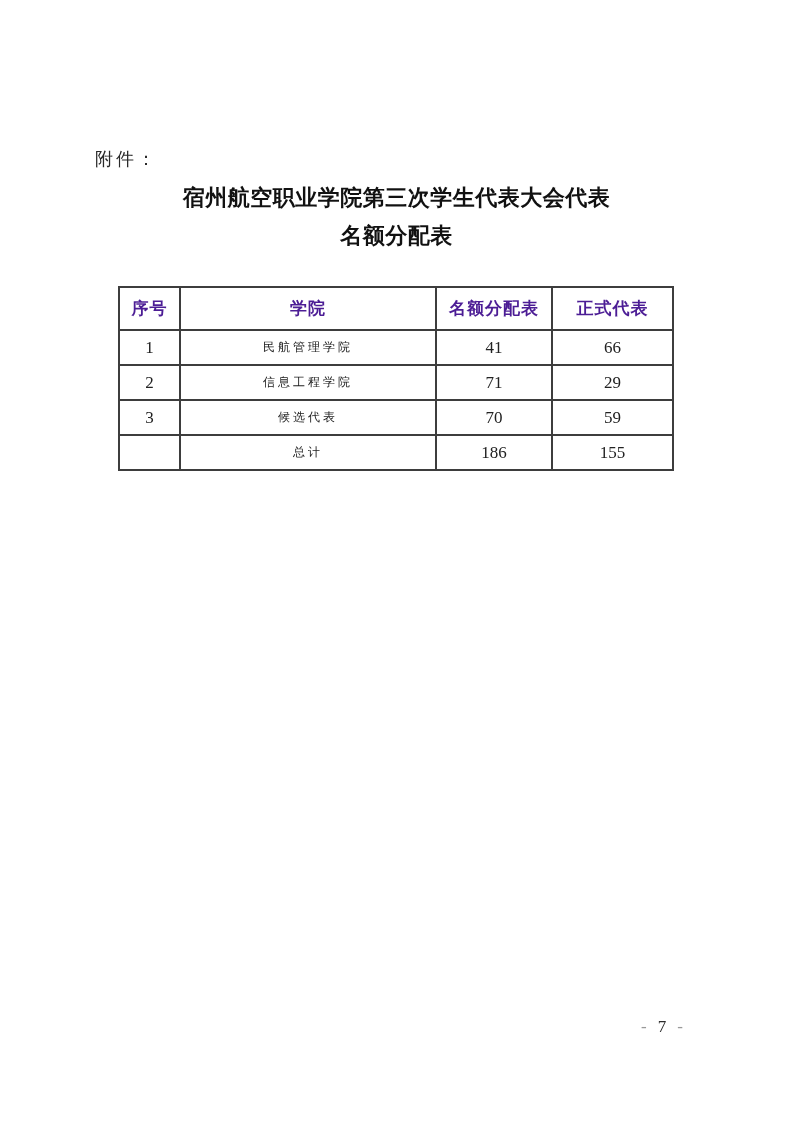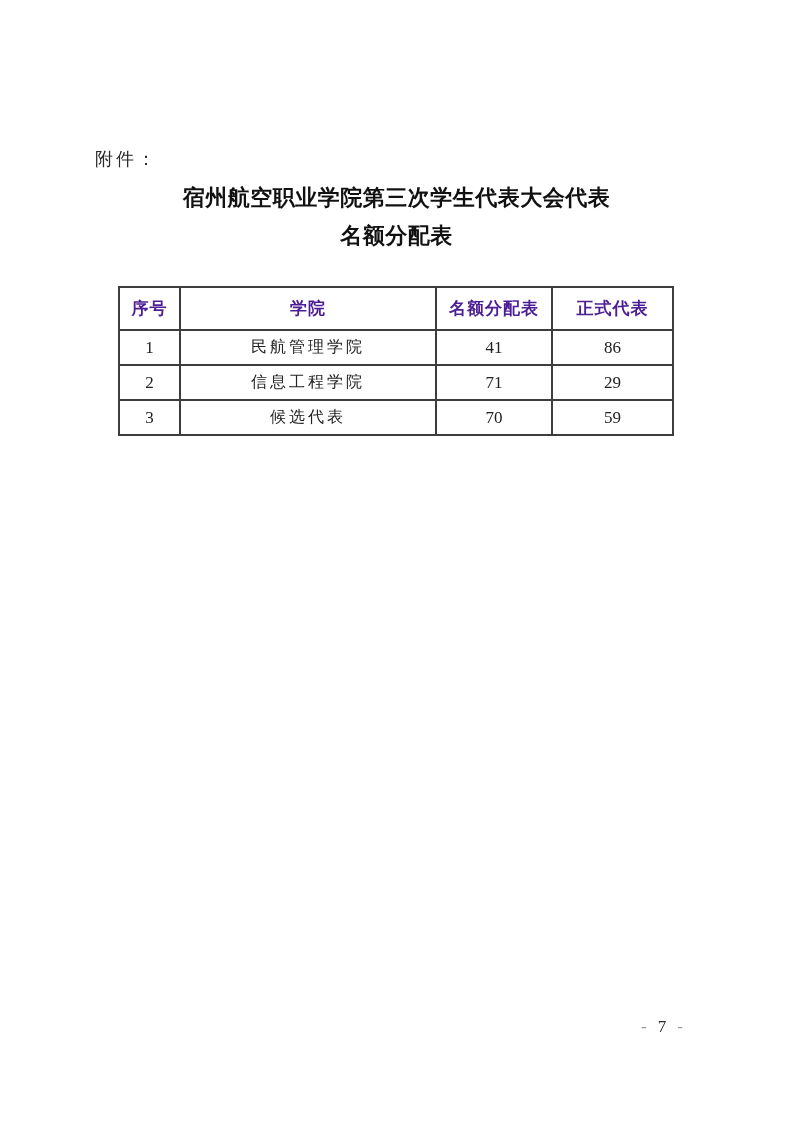--- a/index.html
+++ b/index.html
@@ -59,21 +59,21 @@
     font-weight: 600;
     letter-spacing: 1px;
     color: #4c1d95;
   }
   .alloc-table td {
     height: 33px;
     font-size: 17px;
     color: #222222;
   }
   .alloc-table td.col-1 {
-    font-size: 16px;
+    font-size: 12px;
     letter-spacing: 3px;
   }
   .alloc-table td.col-0,
   .alloc-table td.col-2,
   .alloc-table td.col-3 {
     font-family: "Liberation Serif", serif;
   }
   .page-footer {
     position: absolute;
     left: 641px;
@@ -115,34 +115,40 @@
         <th>学院</th>
         <th>名额分配表</th>
         <th>正式代表</th>
       </tr>
     </thead>
     <tbody>
         <tr>
           <td class="col-0">1</td>
           <td class="col-1">民航管理学院</td>
           <td class="col-2">41</td>
-          <td class="col-3">86</td>
+          <td class="col-3">66</td>
         </tr>
         <tr>
           <td class="col-0">2</td>
           <td class="col-1">信息工程学院</td>
           <td class="col-2">71</td>
           <td class="col-3">29</td>
         </tr>
         <tr>
           <td class="col-0">3</td>
           <td class="col-1">候选代表</td>
           <td class="col-2">70</td>
           <td class="col-3">59</td>
         </tr>
+        <tr>
+          <td class="col-0"></td>
+          <td class="col-1">总计</td>
+          <td class="col-2">186</td>
+          <td class="col-3">155</td>
+        </tr>
       </tbody>
   </table>
 
   <div class="page-footer">
     <span class="dash">-</span><span class="num">7</span><span class="dash">-</span>
   </div>
 
 </div>
 
 </body></html>

